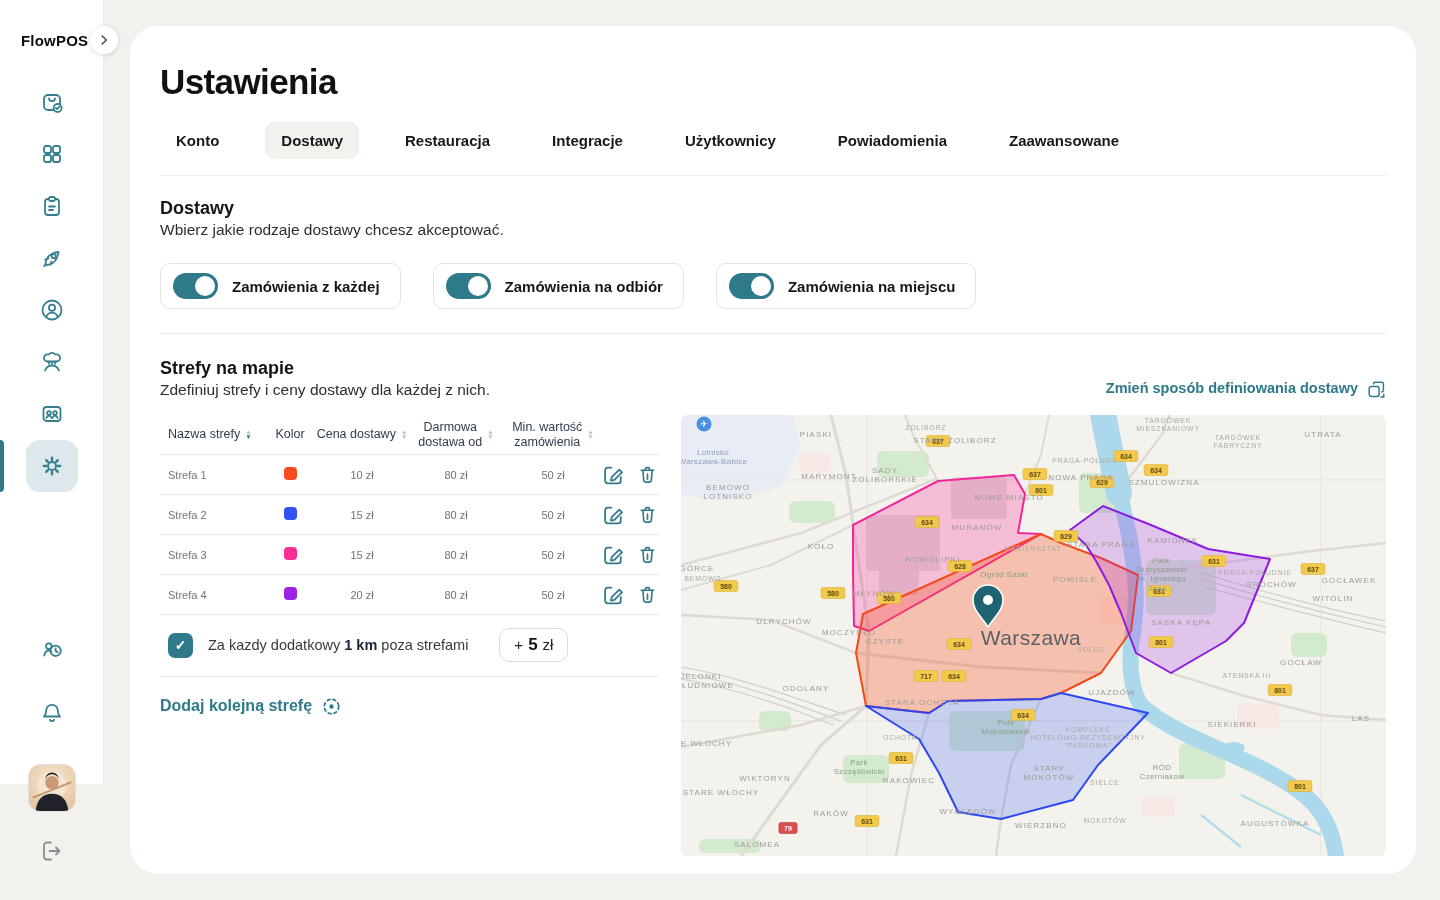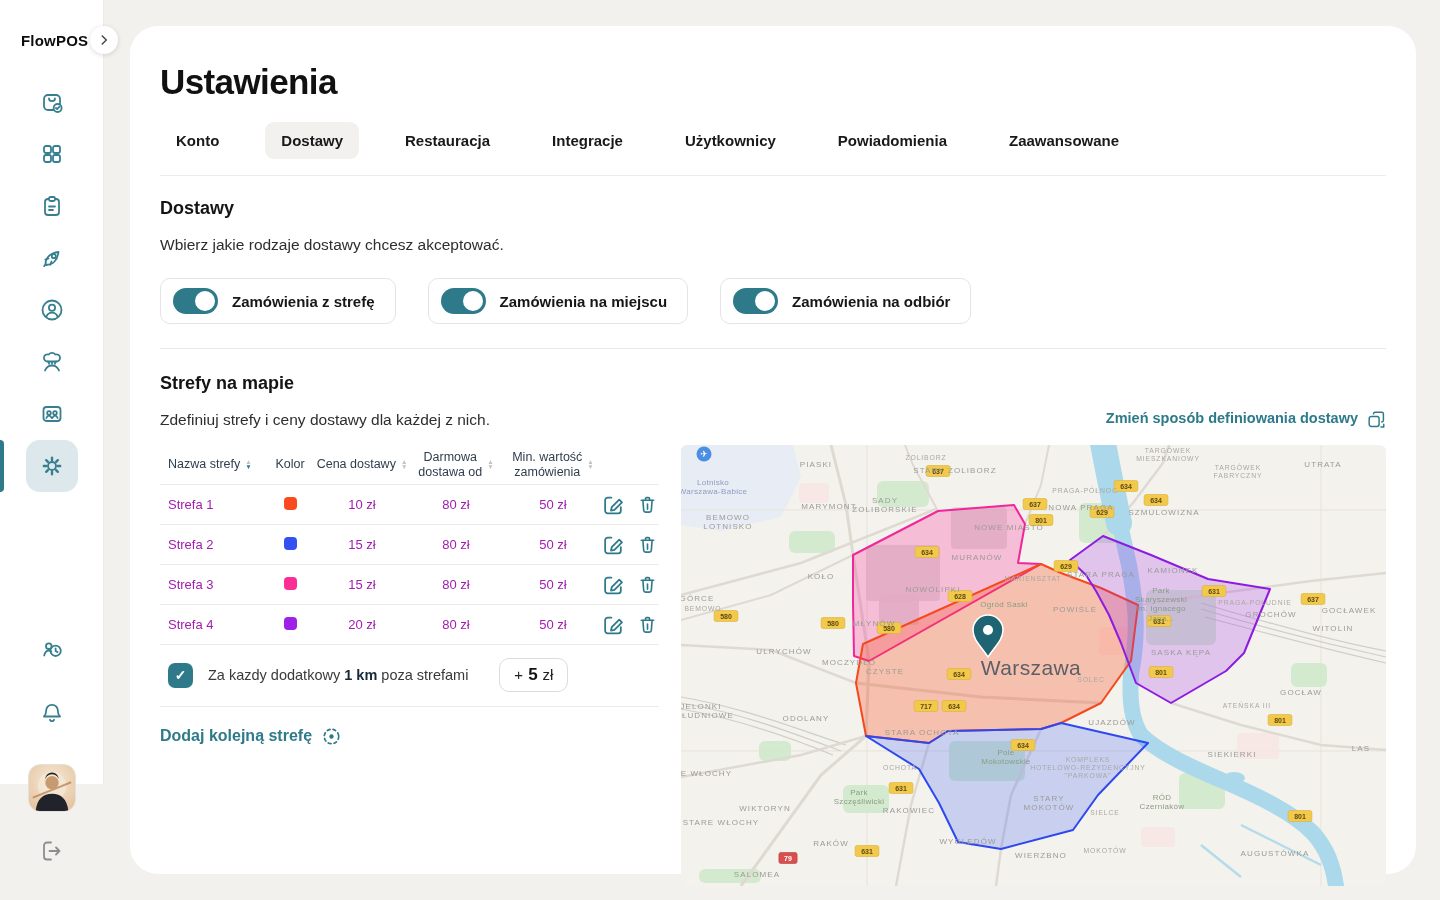--- a/index.html
+++ b/index.html
@@ -20,38 +20,38 @@
   .avatar-wrap { position:absolute; left:28px; top:764px; width:48px; height:48px; border:1px solid #e4e2de; border-radius:12px; overflow:hidden; background:#fff; cursor:pointer; }
 
   
   .card { position:absolute; left:130px; top:26px; width:1286px; height:848px; background:#fff; border-radius:28px; padding:26px 30px 0 30px; }
   h1.page-title { font-size:35px; font-weight:800; letter-spacing:-.6px; color:#111; margin-top:10px; }
   .tabs { display:flex; gap:30px; margin-top:20px; border-bottom:1px solid #efede9; padding-bottom:16px; align-items:center; }
   .tab { font-size:15px; font-weight:700; color:#191919; padding:10px 16px; border-radius:9px; cursor:pointer; white-space:nowrap; }
   .tab.active { background:#f3f1ee; }
 
   .sec-h { font-size:18px; font-weight:800; color:#141414; margin-top:22px; }
-  .sec-p { font-size:15.5px; color:#2e2e2e; margin-top:17px; }
+  .sec-p { font-size:15.5px; color:#2e2e2e; margin-top:2px; }
 
   .toggles { display:flex; gap:32px; margin-top:24px; }
   .toggle-pill { display:flex; align-items:center; gap:14px; border:1.5px solid #e6e4e0; border-radius:10px; padding:9px 20px 9px 12px; cursor:pointer; background:#fff; }
   .tg-track { width:45px; height:26px; border-radius:13px; background:#2e7a8a; position:relative; flex:0 0 auto; }
   .tg-knob { position:absolute; right:3px; top:3px; width:20px; height:20px; border-radius:50%; background:#fff; }
   .toggle-label { font-size:15px; font-weight:800; color:#171717; white-space:nowrap; }
 
   .divider { border:none; border-top:1px solid #ebe9e5; margin-top:24px; }
 
   .zones-head { display:flex; justify-content:space-between; align-items:flex-end; margin-top:24px; }
   .change-link { display:flex; align-items:flex-start; gap:9px; color:#2e7a8a; font-weight:800; font-size:14.5px; cursor:pointer; }
 
   .zones-layout { display:flex; gap:22px; margin-top:16px; }
   .ztable { width:500px; }
   .t-head { display:flex; align-items:center; min-height:40px; border-bottom:1px solid #eceae6; }
   .t-row { display:flex; align-items:center; height:40px; border-bottom:1px solid #eceae6; }
-  .cell { font-size:13px; color:#a21caf; }
+  .cell { font-size:11px; color:#737373; }
   .col0{width:104px; padding-left:8px; text-align:left;}
   .col1{width:52px; text-align:center;}
   .col2{width:92px; text-align:center;}
   .col3{width:96px; text-align:center;}
   .col4{width:98px; text-align:center;}
   .col5{width:56px; display:flex; gap:12px; justify-content:flex-end; align-items:center;}
   .hcell { font-size:12.5px; color:#2f3e4e; line-height:1.2; display:flex; align-items:center; justify-content:center; gap:5px; }
   .hcell.left { justify-content:flex-start; }
   .sorter { display:inline-flex; flex-direction:column; line-height:.62; font-size:6.5px; }
   .sorter .up { color:#c3c3c3; } .sorter .dn { color:#c3c3c3; }
@@ -214,33 +214,33 @@
     </div>
 
   <section>
     <h2 class="sec-h">Dostawy</h2>
     <p class="sec-p">Wbierz jakie rodzaje dostawy chcesz akceptować.</p>
     <div class="toggles" id="togglesRow">
         <div class="toggle-pill">
           <span class="tg-track">
             <span class="tg-knob"></span>
           </span>
-    <span class="toggle-label">Zamówienia z strefę</span>
+    <span class="toggle-label">Zamówienia z każdej</span>
+        </div>
+        <div class="toggle-pill">
+          <span class="tg-track">
+            <span class="tg-knob"></span>
+          </span>
+    <span class="toggle-label">Zamówienia na odbiór</span>
         </div>
         <div class="toggle-pill">
           <span class="tg-track">
             <span class="tg-knob"></span>
           </span>
     <span class="toggle-label">Zamówienia na miejscu</span>
-        </div>
-        <div class="toggle-pill">
-          <span class="tg-track">
-            <span class="tg-knob"></span>
-          </span>
-    <span class="toggle-label">Zamówienia na odbiór</span>
         </div>
       </div>
   </section>
 
   <hr class="divider">
 
   <section>
     <div class="zones-head">
       <div>
         <h2 class="sec-h" style="margin-top:0">Strefy na mapie</h2>

